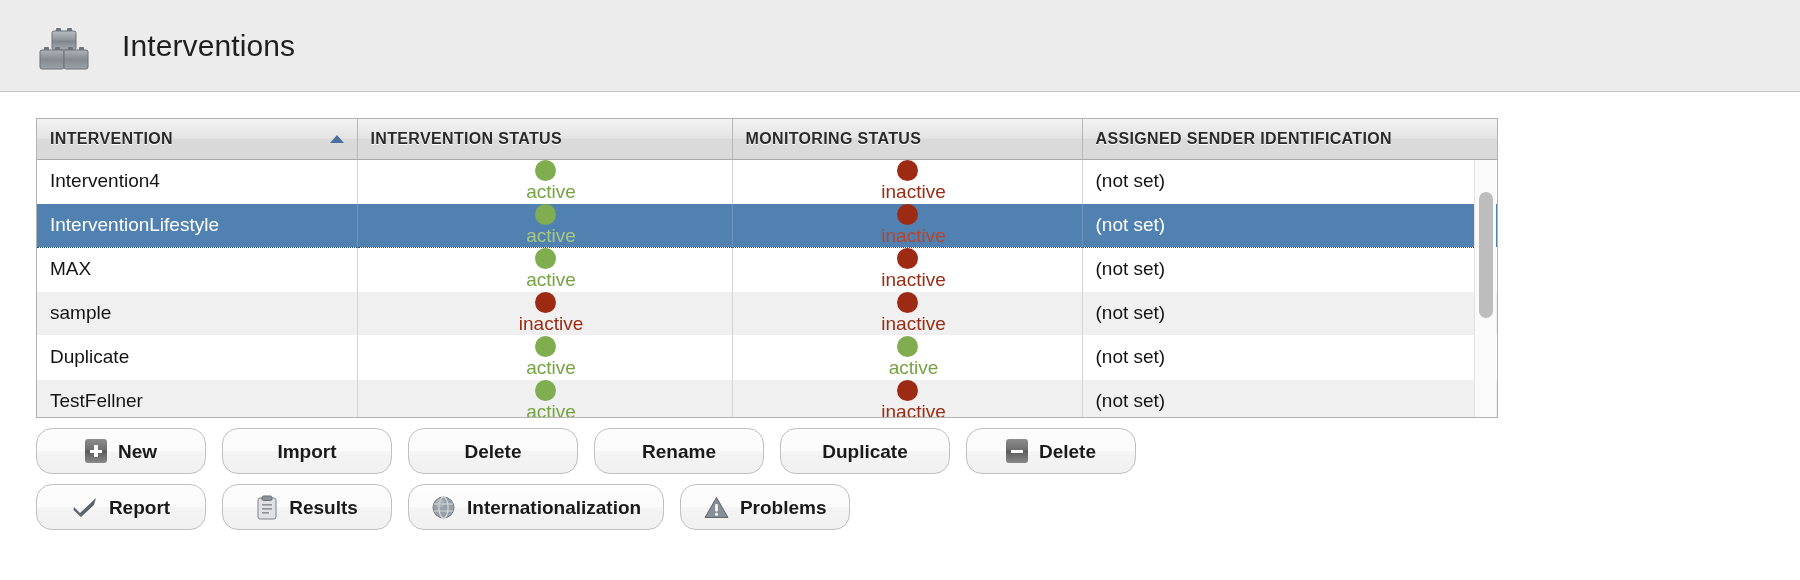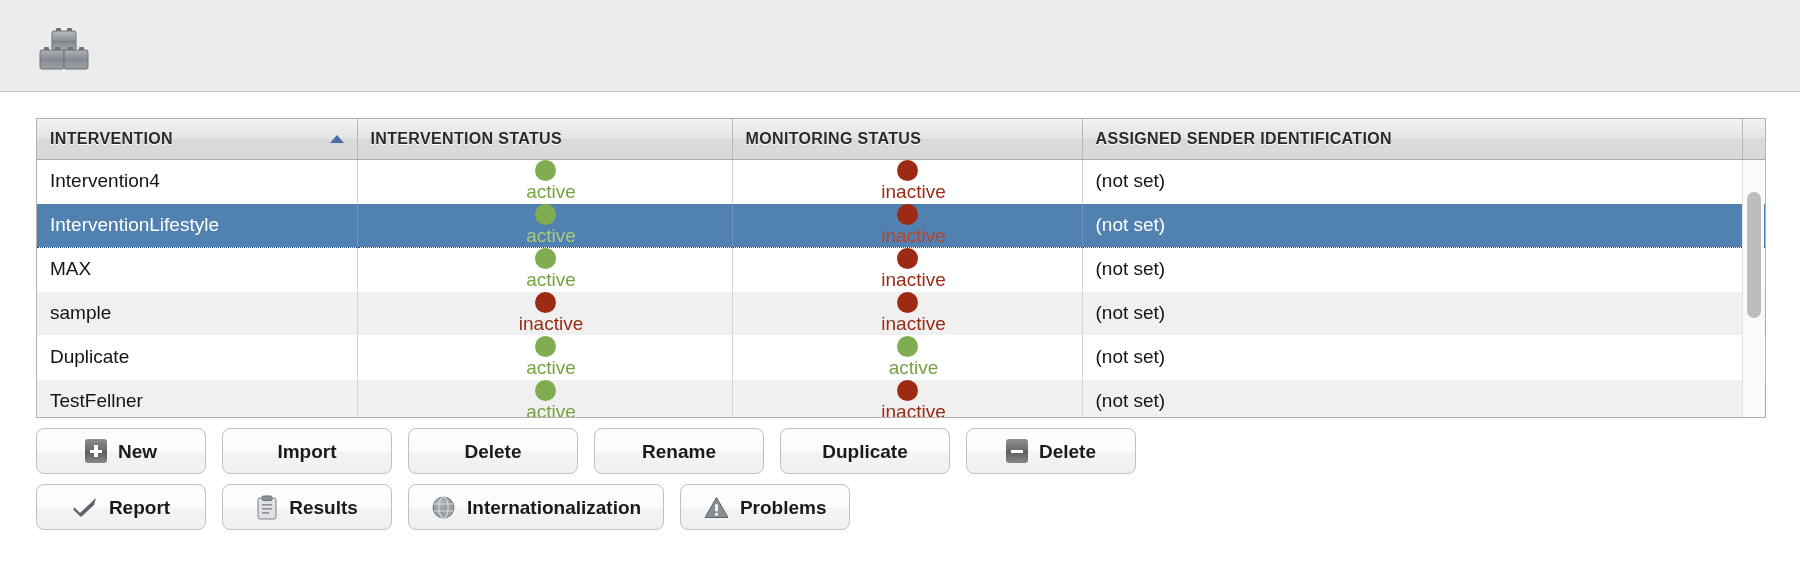--- a/index.html
+++ b/index.html
@@ -36,21 +36,21 @@
     font-size: 30px;
     color: #1f1f1f;
     font-weight: 400;
     letter-spacing: 0.1px;
     line-height: 1;
   }
 
   
   .table-wrap {
     margin: 26px 0 0 36px;
-    width: 1730px;
+    width: 1462px;
     height: 300px;
     position: relative;
     box-sizing: border-box;
     border: 1px solid #b2b2b2;
     background: #ffffff;
     overflow: hidden;
   }
   table.grid {
     border-collapse: collapse;
     table-layout: fixed;
@@ -162,21 +162,21 @@
     flex-wrap: wrap;
     width: 1740px;
   }
   .btn-row { display: flex; margin-bottom: 10px; }
   .btn {
     height: 46px;
     min-width: 170px;
     margin-right: 16px;
     background: linear-gradient(to bottom, #fdfdfd 0%, #fbfbfb 50%, #f4f4f4 52%, #f0f0f0 100%);
     border: 1px solid #c0c0c0;
-    border-radius: 8px;
+    border-radius: 16px;
     display: flex;
     align-items: center;
     justify-content: center;
     font-size: 19px;
     font-weight: bold;
     color: #1a1a1a;
     padding: 0 22px;
     box-sizing: border-box;
     cursor: pointer;
     white-space: nowrap;
@@ -233,20 +233,21 @@
 
       <rect x="8" y="27" width="5" height="4" rx="1" fill="#6f757c"></rect>
       <rect x="19" y="27" width="5" height="4" rx="1" fill="#6f757c"></rect>
       <rect x="4" y="30" width="24" height="19" rx="2" fill="url(#blkg2)" stroke="#6d7279" stroke-width="1"></rect>
 
       <rect x="32" y="27" width="5" height="4" rx="1" fill="#6f757c"></rect>
       <rect x="43" y="27" width="5" height="4" rx="1" fill="#6f757c"></rect>
       <rect x="28" y="30" width="24" height="19" rx="2" fill="url(#blkg2)" stroke="#6d7279" stroke-width="1"></rect>
     </svg>
   </div>
+  <div class="page-title">Interventions</div>
 </div>
 
 <div class="table-wrap">
   <table class="grid">
     <colgroup>
       <col style="width:320px">
       <col style="width:375px">
       <col style="width:350px">
       <col style="width:660px">
       <col style="width:23px">

